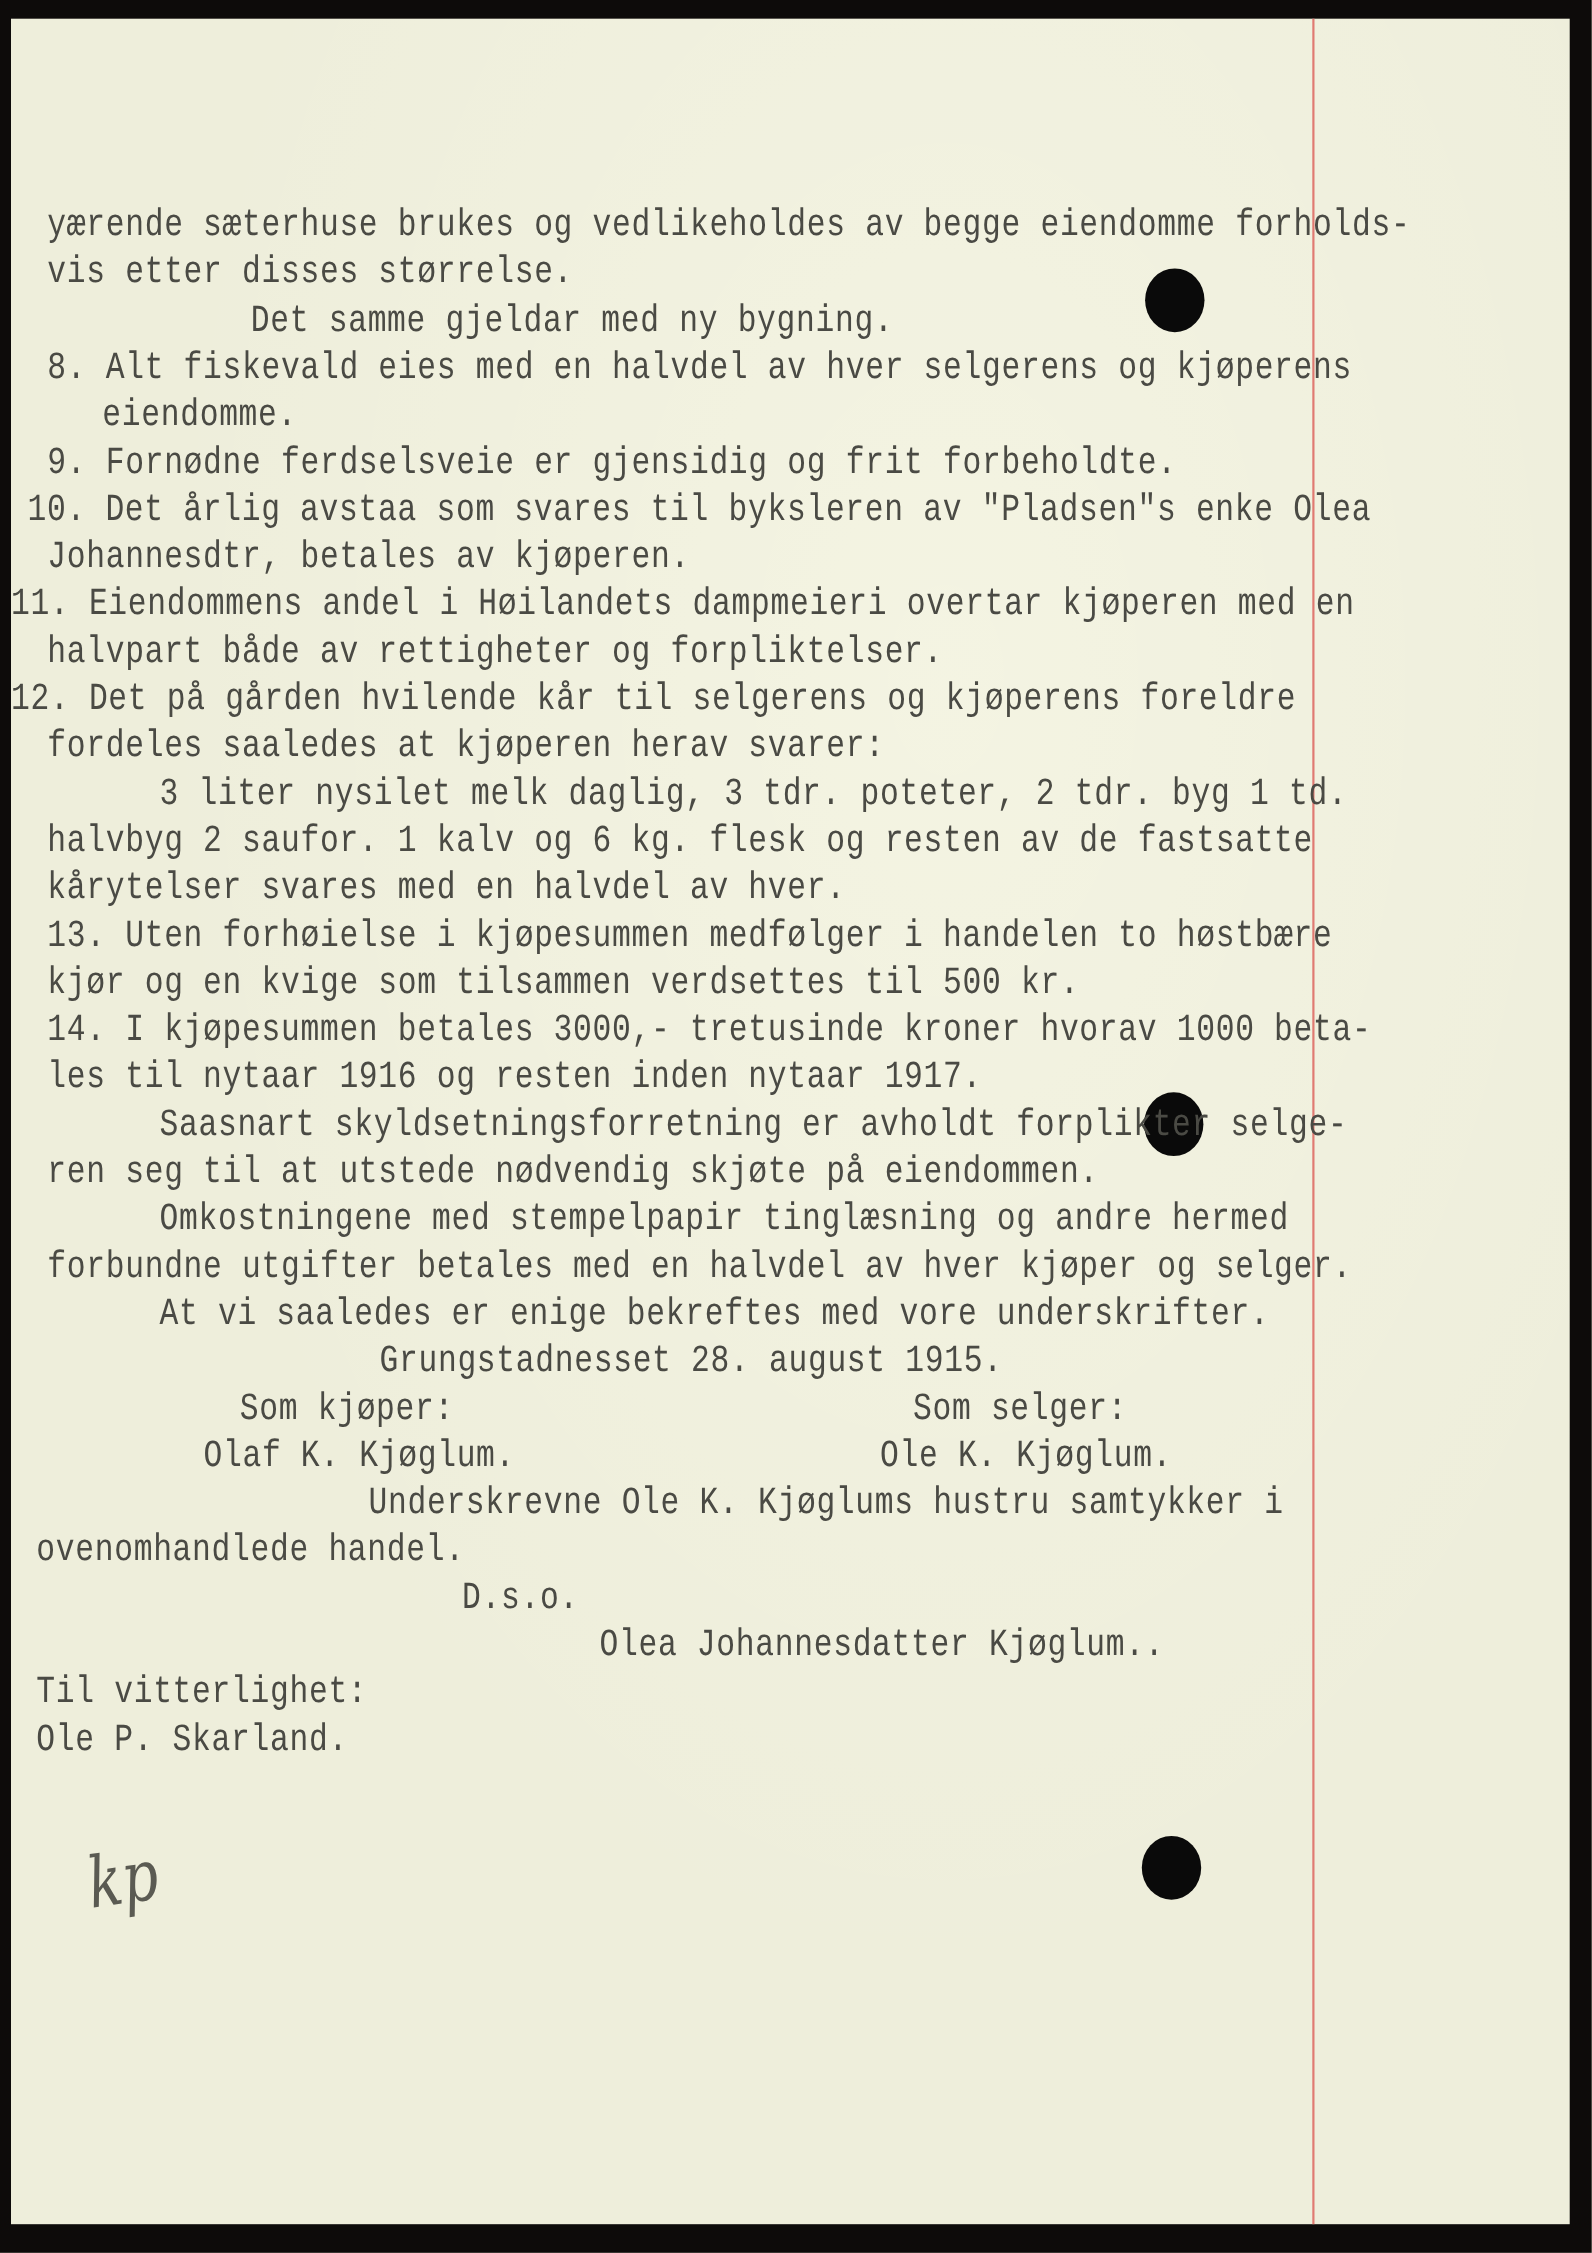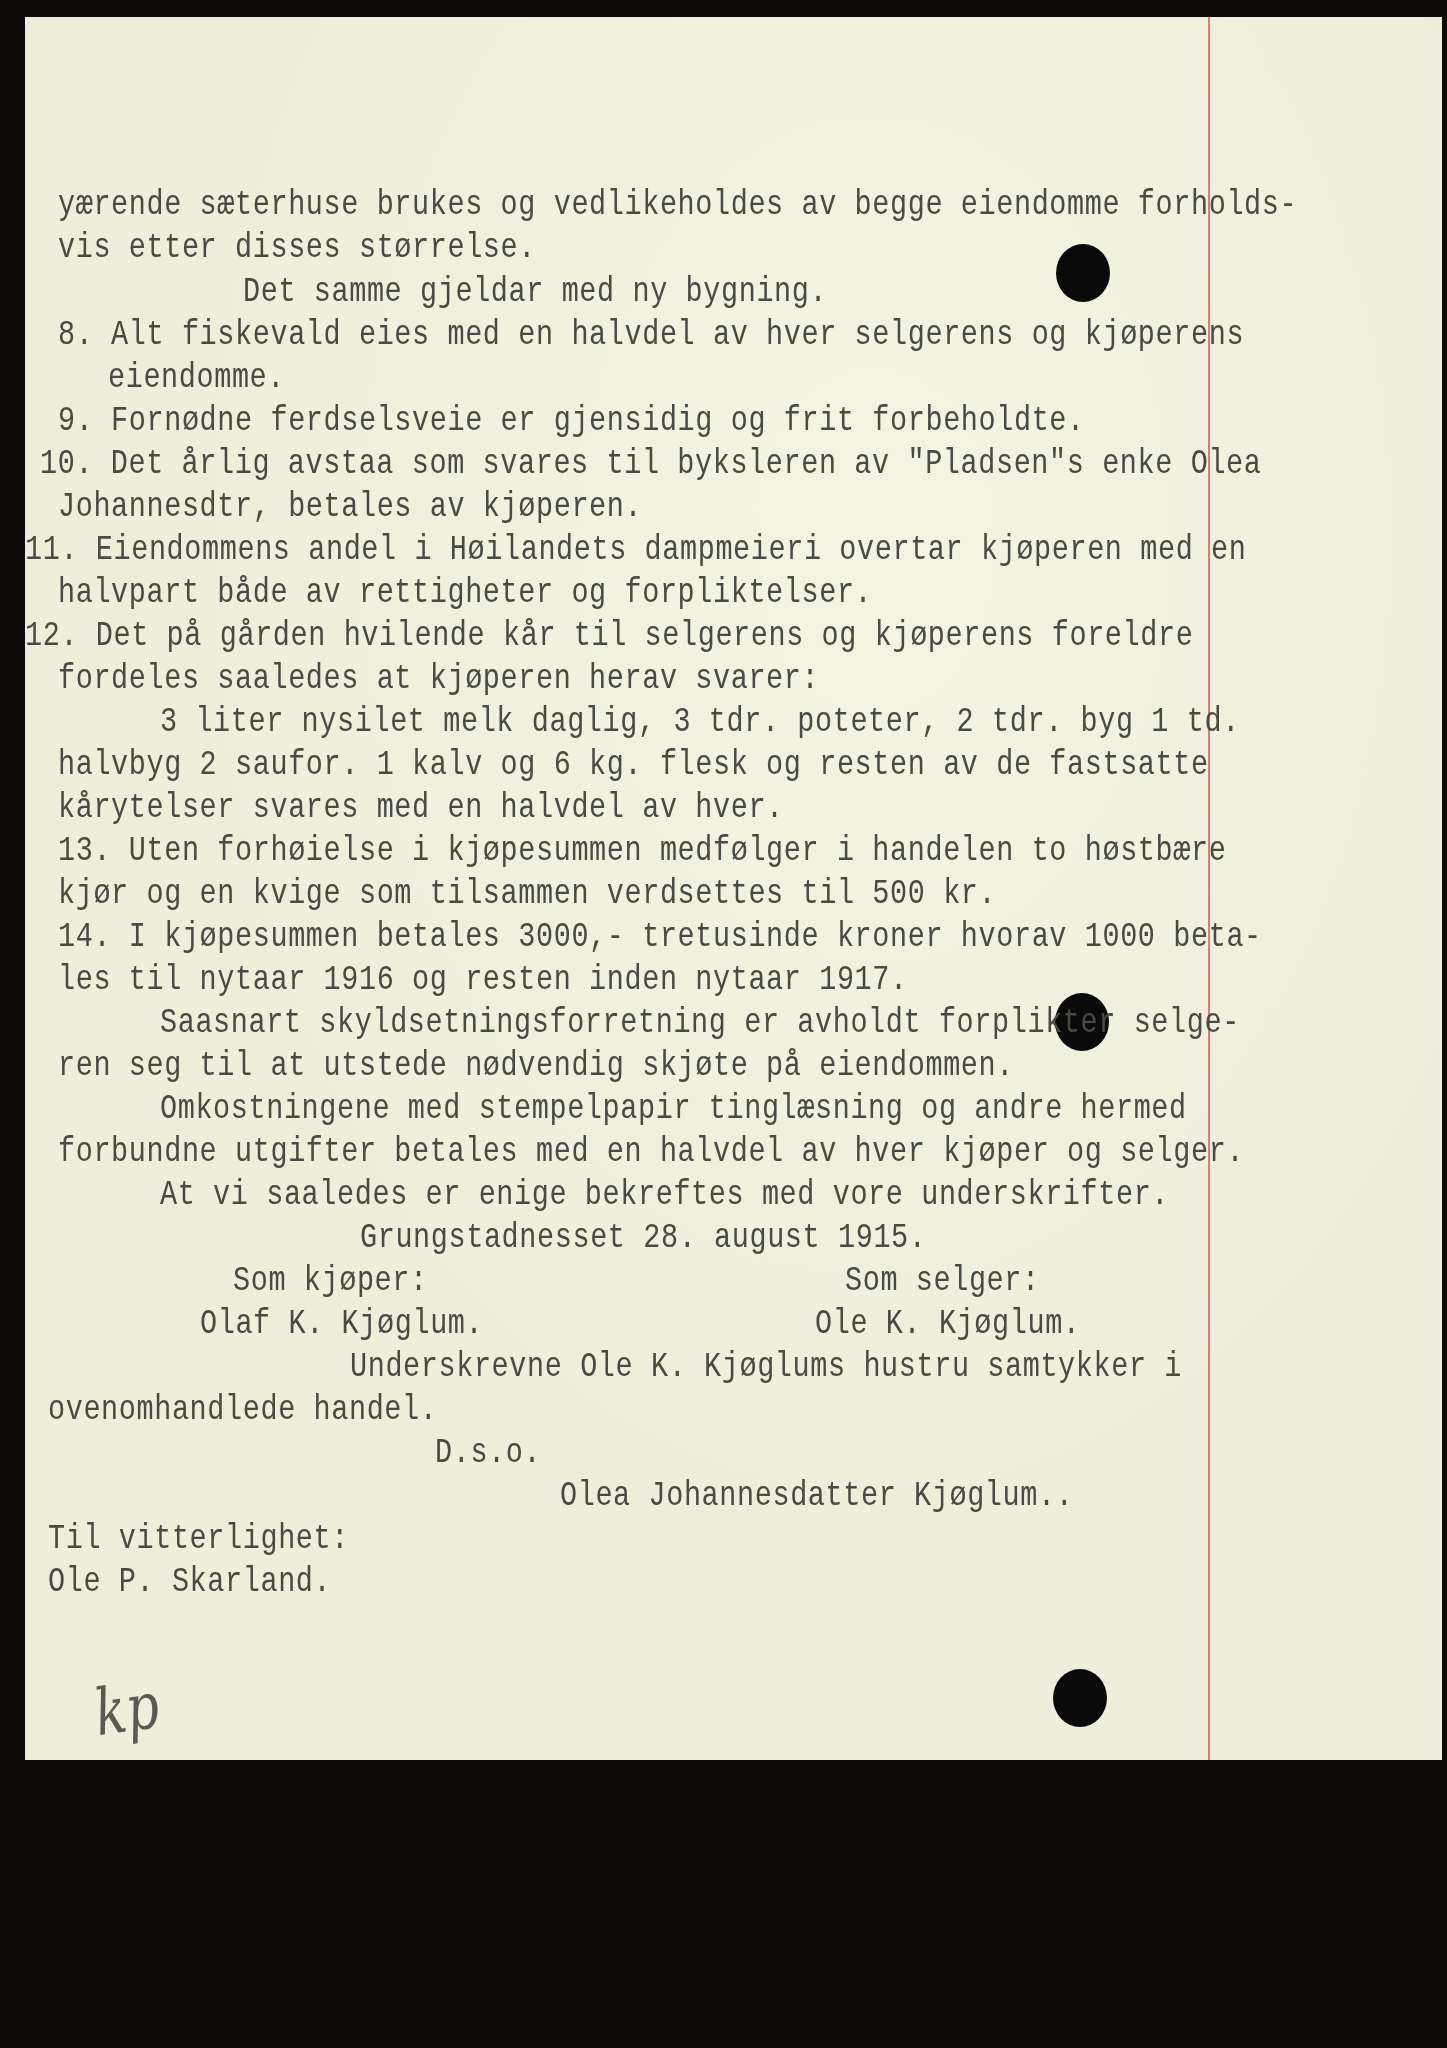--- a/index.html
+++ b/index.html
@@ -1,21 +1,21 @@
 <!DOCTYPE html>
 <html><head>
 <meta charset="utf-8">
 <style>
   html, body { margin: 0; padding: 0; }
   body {
     width: 1447px; height: 2048px; background: #0d0b0a; position: relative; overflow: hidden;
     font-family: "Liberation Mono", "DejaVu Sans Mono", monospace;
   }
   .paper {
-    position: absolute; left: 25px; top: 17px; width: 1417px; height: 1743px;
+    position: absolute; left: 10px; top: 17px; width: 1417px; height: 2005px;
     background: #eeeedb;
     background-image: radial-gradient(ellipse at 60% 30%, rgba(255,255,240,0.35), rgba(0,0,0,0) 60%);
   }
   .margin-line {
     position: absolute; left: 1183px; top: 0; width: 2px; height: 100%;
     background: #e07a72;
   }
   .punch-hole {
     position: absolute; width: 54px; height: 58px; border-radius: 50%; background: #0a0a0a;
   }

